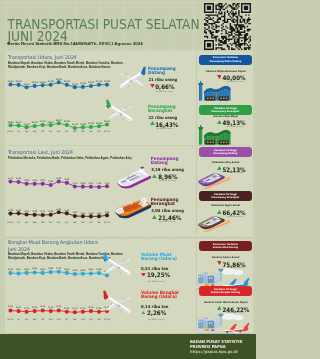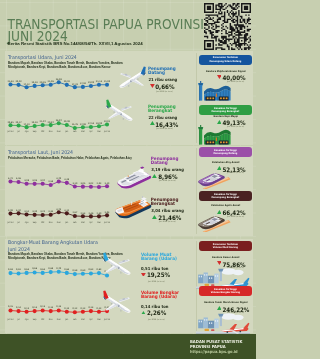--- a/index.html
+++ b/index.html
@@ -45,21 +45,21 @@
  font-family:"DejaVu Sans",sans-serif;font-stretch:condensed;}
 .footer{position:absolute;left:0;top:334px;width:256px;height:25px;background:#3e5226;}
 .foot-txt{position:absolute;font-weight:700;color:#f0f2e6;white-space:nowrap;
  font-family:"DejaVu Sans",sans-serif;font-stretch:condensed;}
 </style>
 </head>
 <body>
 
 <div id="root">
 <div id="grid"></div>
-<div class="hdr-title" style="top:17.6px">TRANSPORTASI PAPUA PROVINSI</div>
+<div class="hdr-title" style="top:17.6px">TRANSPORTASI PUSAT SELATAN</div>
 <div class="hdr-title" style="top:29.6px">JUNI 2024</div>
 <div class="hdr-sub">Berita Resmi Statistik BRS No.144/08/94/Th. XXVII,1 Agustus 2024</div>
 <svg class="abs" style="left:204px;top:2.5px;width:47px;height:47px" viewBox="0 0 33 33">
       <rect width="33" height="33" fill="#cfd4ba"></rect>
       <path d="M0 0h7v1h-7zM10 0h3v1h-3zM15 0h1v1h-1zM20 0h2v1h-2zM23 0h2v1h-2zM26 0h7v1h-7zM0 1h1v1h-1zM6 1h1v1h-1zM8 1h3v1h-3zM12 1h1v1h-1zM14 1h1v1h-1zM17 1h2v1h-2zM20 1h1v1h-1zM22 1h2v1h-2zM26 1h1v1h-1zM32 1h1v1h-1zM0 2h1v1h-1zM2 2h3v1h-3zM6 2h1v1h-1zM8 2h1v1h-1zM10 2h4v1h-4zM16 2h1v1h-1zM18 2h2v1h-2zM22 2h1v1h-1zM24 2h1v1h-1zM26 2h1v1h-1zM28 2h3v1h-3zM32 2h1v1h-1zM0 3h1v1h-1zM2 3h3v1h-3zM6 3h1v1h-1zM8 3h1v1h-1zM11 3h2v1h-2zM15 3h1v1h-1zM19 3h3v1h-3zM23 3h1v1h-1zM26 3h1v1h-1zM28 3h3v1h-3zM32 3h1v1h-1zM0 4h1v1h-1zM2 4h3v1h-3zM6 4h1v1h-1zM8 4h4v1h-4zM13 4h2v1h-2zM20 4h3v1h-3zM26 4h1v1h-1zM28 4h3v1h-3zM32 4h1v1h-1zM0 5h1v1h-1zM6 5h1v1h-1zM11 5h1v1h-1zM16 5h1v1h-1zM19 5h1v1h-1zM24 5h1v1h-1zM26 5h1v1h-1zM32 5h1v1h-1zM0 6h7v1h-7zM8 6h1v1h-1zM10 6h1v1h-1zM12 6h1v1h-1zM14 6h1v1h-1zM16 6h1v1h-1zM18 6h1v1h-1zM20 6h1v1h-1zM22 6h1v1h-1zM24 6h1v1h-1zM26 6h7v1h-7zM10 7h3v1h-3zM14 7h1v1h-1zM17 7h1v1h-1zM19 7h4v1h-4zM24 7h1v1h-1zM1 8h9v1h-9zM14 8h1v1h-1zM17 8h1v1h-1zM20 8h2v1h-2zM24 8h1v1h-1zM29 8h1v1h-1zM31 8h1v1h-1zM3 9h1v1h-1zM9 9h1v1h-1zM12 9h3v1h-3zM18 9h1v1h-1zM20 9h1v1h-1zM22 9h2v1h-2zM25 9h2v1h-2zM1 10h2v1h-2zM4 10h1v1h-1zM6 10h1v1h-1zM10 10h2v1h-2zM14 10h1v1h-1zM19 10h1v1h-1zM23 10h1v1h-1zM26 10h1v1h-1zM31 10h1v1h-1zM0 11h1v1h-1zM3 11h3v1h-3zM9 11h3v1h-3zM14 11h1v1h-1zM16 11h3v1h-3zM20 11h2v1h-2zM23 11h1v1h-1zM25 11h1v1h-1zM27 11h2v1h-2zM30 11h3v1h-3zM1 12h2v1h-2zM6 12h1v1h-1zM9 12h1v1h-1zM13 12h2v1h-2zM16 12h1v1h-1zM19 12h2v1h-2zM22 12h2v1h-2zM25 12h1v1h-1zM27 12h2v1h-2zM30 12h2v1h-2zM2 13h1v1h-1zM7 13h4v1h-4zM14 13h3v1h-3zM20 13h2v1h-2zM23 13h1v1h-1zM25 13h2v1h-2zM28 13h1v1h-1zM30 13h1v1h-1zM0 14h2v1h-2zM3 14h5v1h-5zM13 14h1v1h-1zM18 14h1v1h-1zM23 14h1v1h-1zM29 14h1v1h-1zM31 14h2v1h-2zM0 15h3v1h-3zM5 15h1v1h-1zM8 15h1v1h-1zM12 15h1v1h-1zM18 15h1v1h-1zM21 15h7v1h-7zM3 16h1v1h-1zM6 16h1v1h-1zM8 16h3v1h-3zM13 16h1v1h-1zM15 16h1v1h-1zM18 16h2v1h-2zM22 16h1v1h-1zM24 16h5v1h-5zM30 16h1v1h-1zM0 17h1v1h-1zM3 17h1v1h-1zM5 17h1v1h-1zM8 17h1v1h-1zM12 17h1v1h-1zM16 17h1v1h-1zM18 17h3v1h-3zM22 17h2v1h-2zM25 17h2v1h-2zM28 17h1v1h-1zM1 18h2v1h-2zM6 18h2v1h-2zM13 18h2v1h-2zM18 18h4v1h-4zM23 18h1v1h-1zM25 18h2v1h-2zM30 18h3v1h-3zM0 19h1v1h-1zM3 19h2v1h-2zM8 19h3v1h-3zM12 19h1v1h-1zM15 19h1v1h-1zM19 19h3v1h-3zM23 19h2v1h-2zM28 19h1v1h-1zM30 19h2v1h-2zM0 20h2v1h-2zM4 20h3v1h-3zM8 20h2v1h-2zM15 20h1v1h-1zM17 20h3v1h-3zM22 20h7v1h-7zM1 21h1v1h-1zM4 21h2v1h-2zM12 21h1v1h-1zM15 21h2v1h-2zM19 21h1v1h-1zM21 21h1v1h-1zM24 21h2v1h-2zM29 21h2v1h-2zM5 22h2v1h-2zM17 22h3v1h-3zM22 22h5v1h-5zM28 22h3v1h-3zM0 23h3v1h-3zM5 23h1v1h-1zM7 23h3v1h-3zM12 23h4v1h-4zM17 23h1v1h-1zM20 23h2v1h-2zM24 23h1v1h-1zM28 23h2v1h-2zM32 23h1v1h-1zM2 24h1v1h-1zM5 24h4v1h-4zM12 24h4v1h-4zM20 24h1v1h-1zM22 24h1v1h-1zM24 24h6v1h-6zM31 24h1v1h-1zM8 25h1v1h-1zM10 25h1v1h-1zM13 25h1v1h-1zM15 25h5v1h-5zM21 25h1v1h-1zM23 25h2v1h-2zM28 25h3v1h-3zM32 25h1v1h-1zM0 26h7v1h-7zM8 26h1v1h-1zM10 26h3v1h-3zM14 26h2v1h-2zM17 26h1v1h-1zM21 26h1v1h-1zM23 26h2v1h-2zM26 26h1v1h-1zM28 26h2v1h-2zM32 26h1v1h-1zM0 27h1v1h-1zM6 27h1v1h-1zM11 27h5v1h-5zM21 27h4v1h-4zM28 27h1v1h-1zM31 27h1v1h-1zM0 28h1v1h-1zM2 28h3v1h-3zM6 28h1v1h-1zM10 28h1v1h-1zM13 28h3v1h-3zM18 28h1v1h-1zM20 28h3v1h-3zM24 28h6v1h-6zM0 29h1v1h-1zM2 29h3v1h-3zM6 29h1v1h-1zM8 29h1v1h-1zM10 29h3v1h-3zM16 29h1v1h-1zM19 29h1v1h-1zM22 29h5v1h-5zM28 29h1v1h-1zM30 29h1v1h-1zM32 29h1v1h-1zM0 30h1v1h-1zM2 30h3v1h-3zM6 30h1v1h-1zM16 30h2v1h-2zM22 30h1v1h-1zM24 30h2v1h-2zM31 30h1v1h-1zM0 31h1v1h-1zM6 31h1v1h-1zM8 31h5v1h-5zM17 31h1v1h-1zM19 31h1v1h-1zM23 31h1v1h-1zM25 31h1v1h-1zM28 31h5v1h-5zM0 32h7v1h-7zM8 32h1v1h-1zM12 32h3v1h-3zM17 32h1v1h-1zM19 32h3v1h-3zM24 32h1v1h-1zM26 32h1v1h-1zM28 32h2v1h-2zM31 32h1v1h-1z" fill="#181818"></path>
     </svg>
 <div class="card" style="top:51.0px;height:93.5px"></div>
 <div class="vdiv" style="left:196.2px;top:53.0px;height:89.5px"></div>
 <div class="sect-title" style="top:54.5px">Transportasi Udara, Juni 2024</div>
 <div class="sect-sub" style="top:62.0px;width:118px">Bandara Mopah, Bandara Okaba, Bandara Tanah Merah, Bandara Yomdea, Bandara Mindiptanah, Bandara Kepi, Bandara Bade, Bandara Asue, Bandara Kamur</div>

